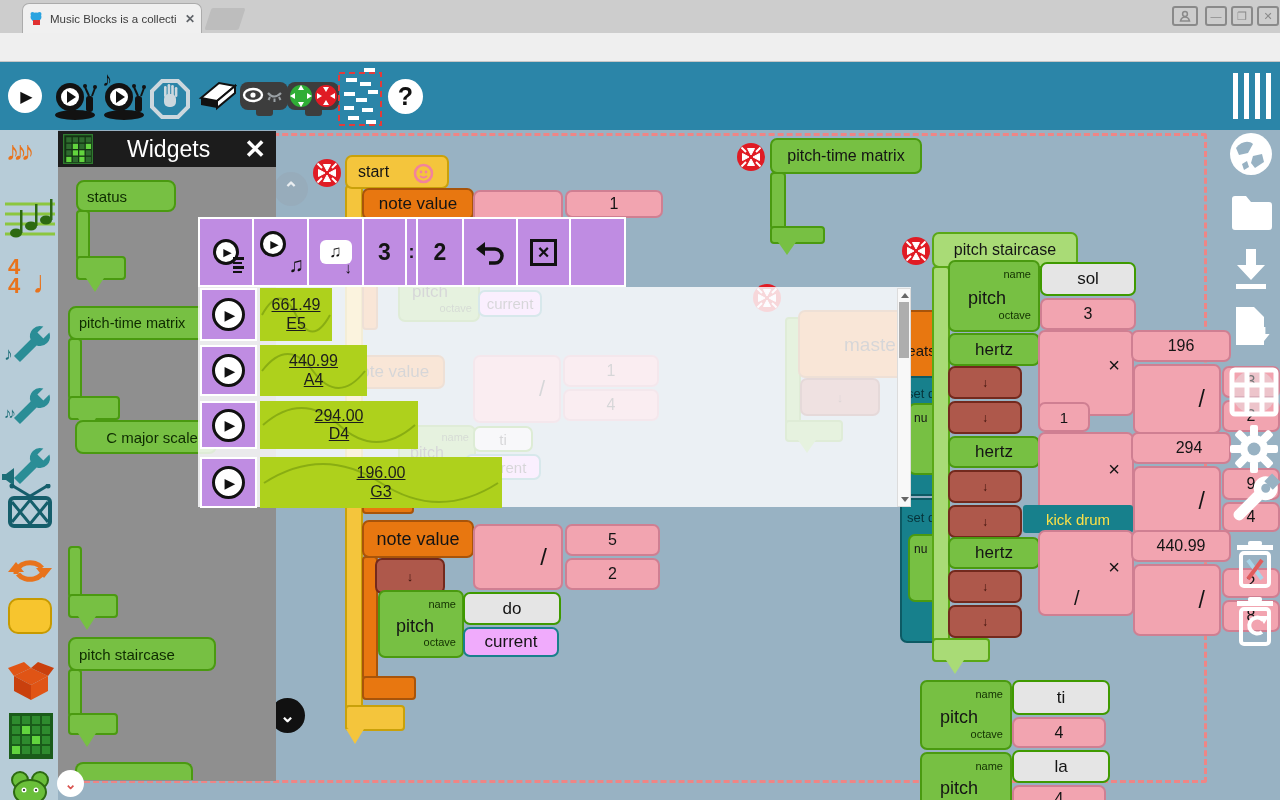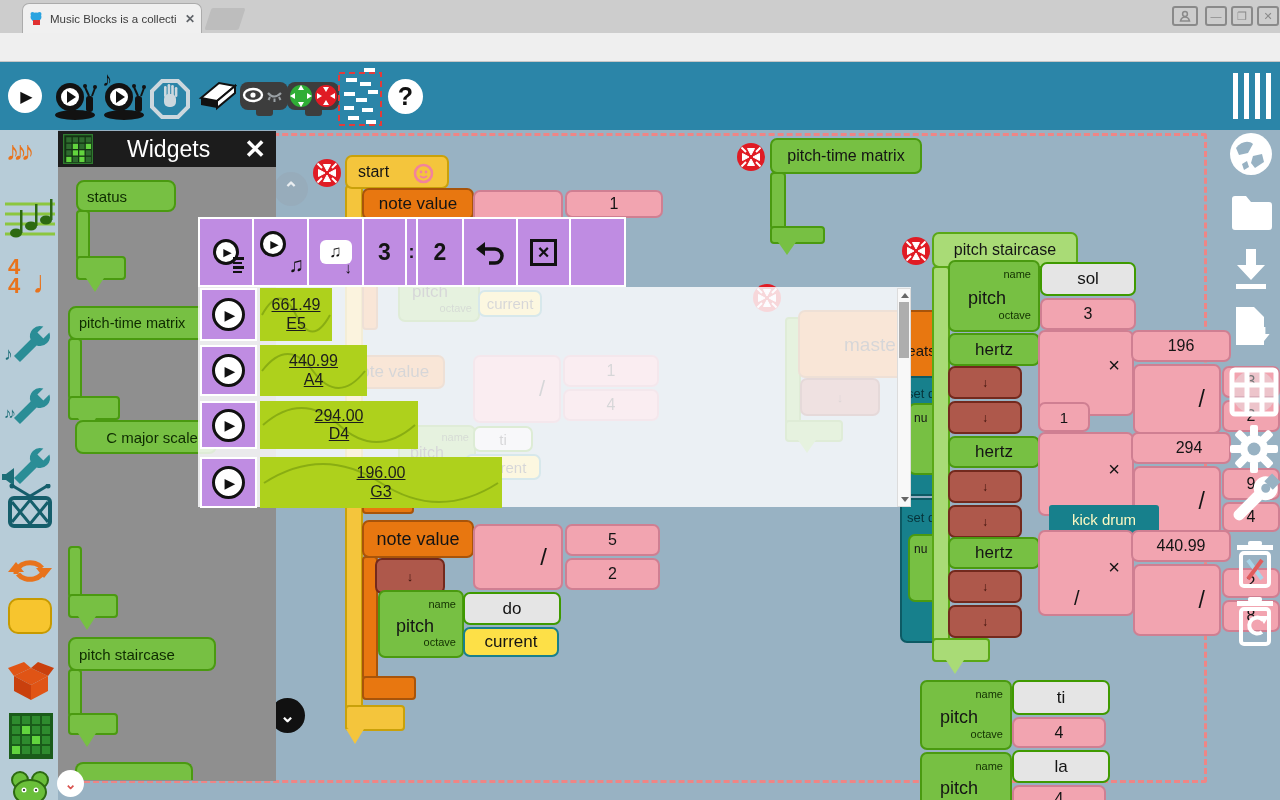--- a/index.html
+++ b/index.html
@@ -25,21 +25,21 @@
   .tico{position:absolute;}
   
   .b{position:absolute;box-sizing:border-box;border-radius:7px;border:2px solid;display:flex;align-items:center;justify-content:center;font-size:16px;color:#141414;}
   .gr{background:#77c043;border-color:#4a9a10;}
   .lg{background:#a9db76;border-color:#5aa816;}
   .cg{background:#e5e5e5;border-color:#3f9a00;justify-content:center;}
   .pk{background:#f2a4b0;border-color:#cf7f92;}
   .dr{background:#ae584b;border-color:#73291d;color:#3a0f08;}
   .or{background:#e87710;border-color:#a8540a;}
   .yl{background:#f4c53c;border-color:#c9a10a;}
-  .tlc{background:#fde047;border-color:#19808c;}
+  .tlc{background:#f0abfc;border-color:#19808c;}
   .dt{background:#17808c;border-color:#0d5a64;}
   .lbl{position:absolute;font-size:11px;color:#123000;}
   .tipdn{position:absolute;width:0;height:0;border-left:9px solid transparent;border-right:9px solid transparent;}
   
   #wpanel-head{position:absolute;left:58px;top:131px;width:218px;height:36px;background:#1c1c1c;z-index:40;display:flex;align-items:center;}
   #wpanel-head .t{color:#fff;font-size:23px;flex:1;text-align:center;}
   #wpanel-head .x{color:#fff;font-size:26px;font-weight:bold;margin-right:10px;}
   #wpanel-body{position:absolute;left:58px;top:167px;width:218px;height:614px;background:#8f8f8f;z-index:40;}
   .pb{position:absolute;box-sizing:border-box;border-radius:8px;border:2px solid #4a9a10;background:#77c043;display:flex;align-items:center;font-size:15px;color:#0e2b00;padding-left:9px;z-index:41;}
   .pbar{position:absolute;background:#77c043;border:2px solid #4a9a10;box-sizing:border-box;border-radius:4px;z-index:41;}
@@ -426,21 +426,21 @@
     </div>
   <div class="b pk" style="left:1222px;top:502px;width:58px;height:30px;">
       <span>4</span>
     </div>
   <div class="b dr" style="left:948px;top:470px;width:74px;height:33px;font-size:12px;">
       <span>↓</span>
     </div>
   <div class="b dr" style="left:948px;top:505px;width:74px;height:33px;font-size:12px;">
       <span>↓</span>
     </div>
-  <div class="b dt" style="left:1049px;top:505px;width:110px;height:28px;font-size:15px;color:#fef9c3;border:none;border-radius:3px;">
+  <div class="b dt" style="left:1023px;top:505px;width:110px;height:28px;font-size:15px;color:#fde047;border:none;border-radius:3px;">
       <span>kick drum</span>
     </div>
 
   <div class="b gr" style="left:948px;top:537px;width:92px;height:32px;font-size:17px;">
       <span>hertz</span>
     </div>
   <div class="b pk" style="left:1038px;top:530px;width:96px;height:86px;">
     <span style="position:absolute;right:12px;top:24px;font-size:20px;">×</span>
     <span style="position:absolute;left:34px;bottom:4px;font-size:20px;">/</span>
   </div>

